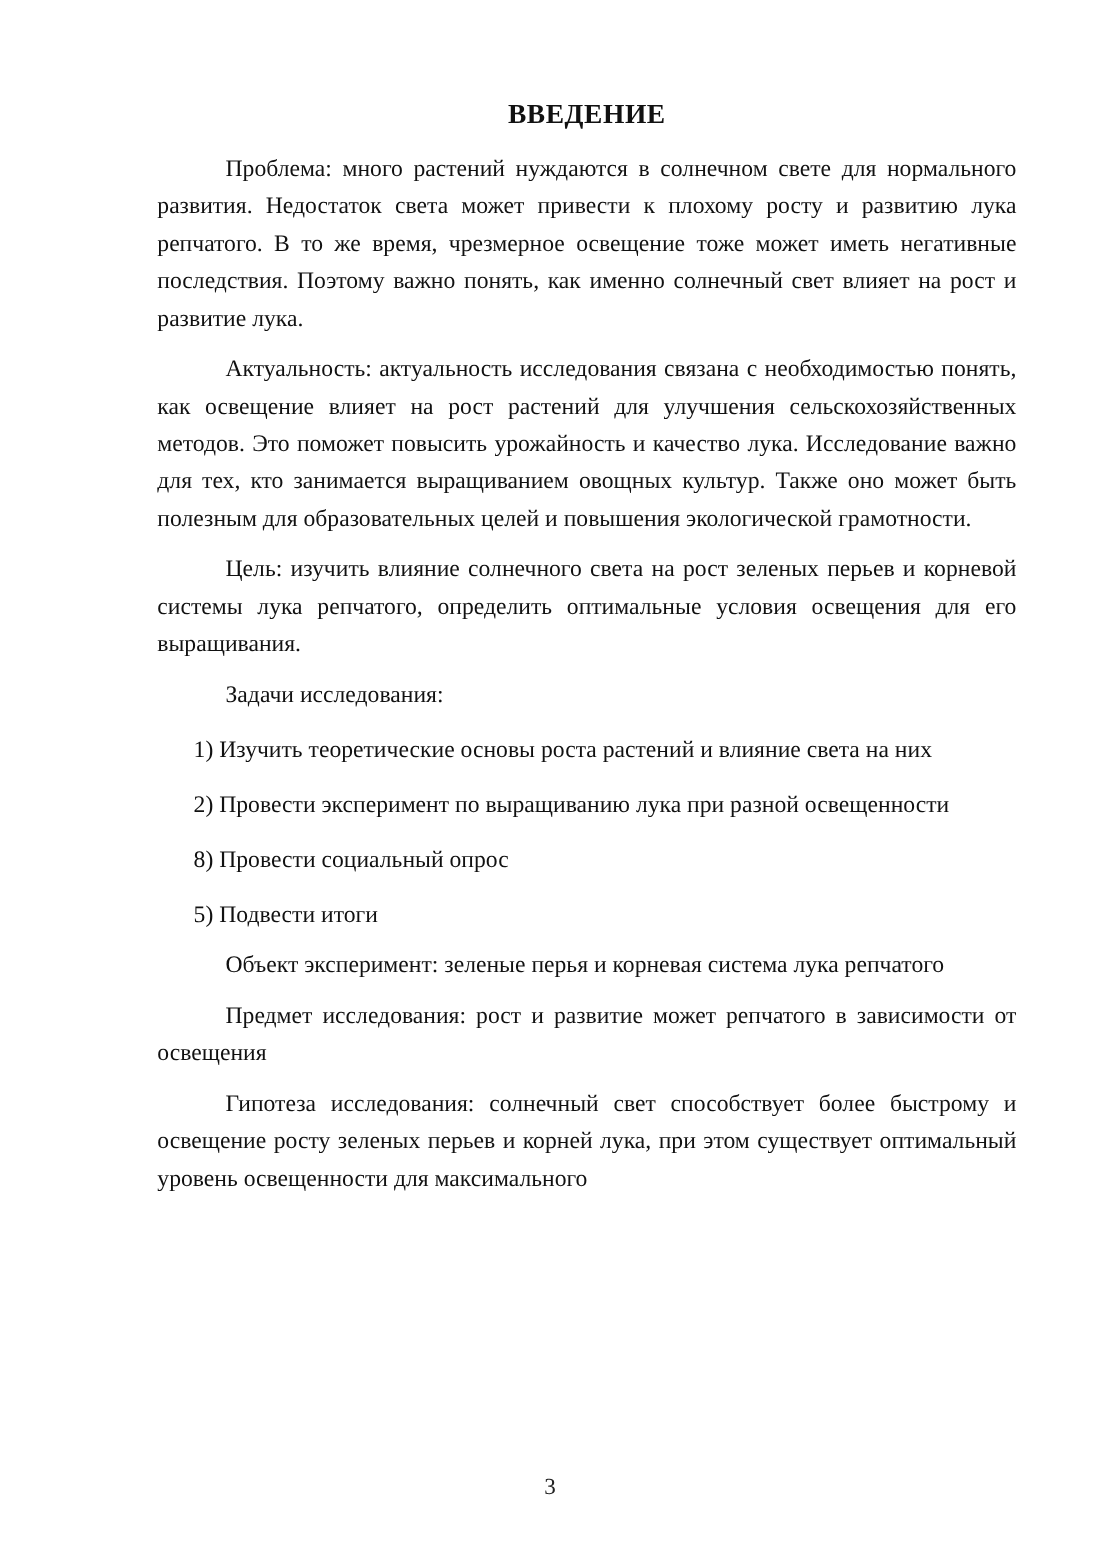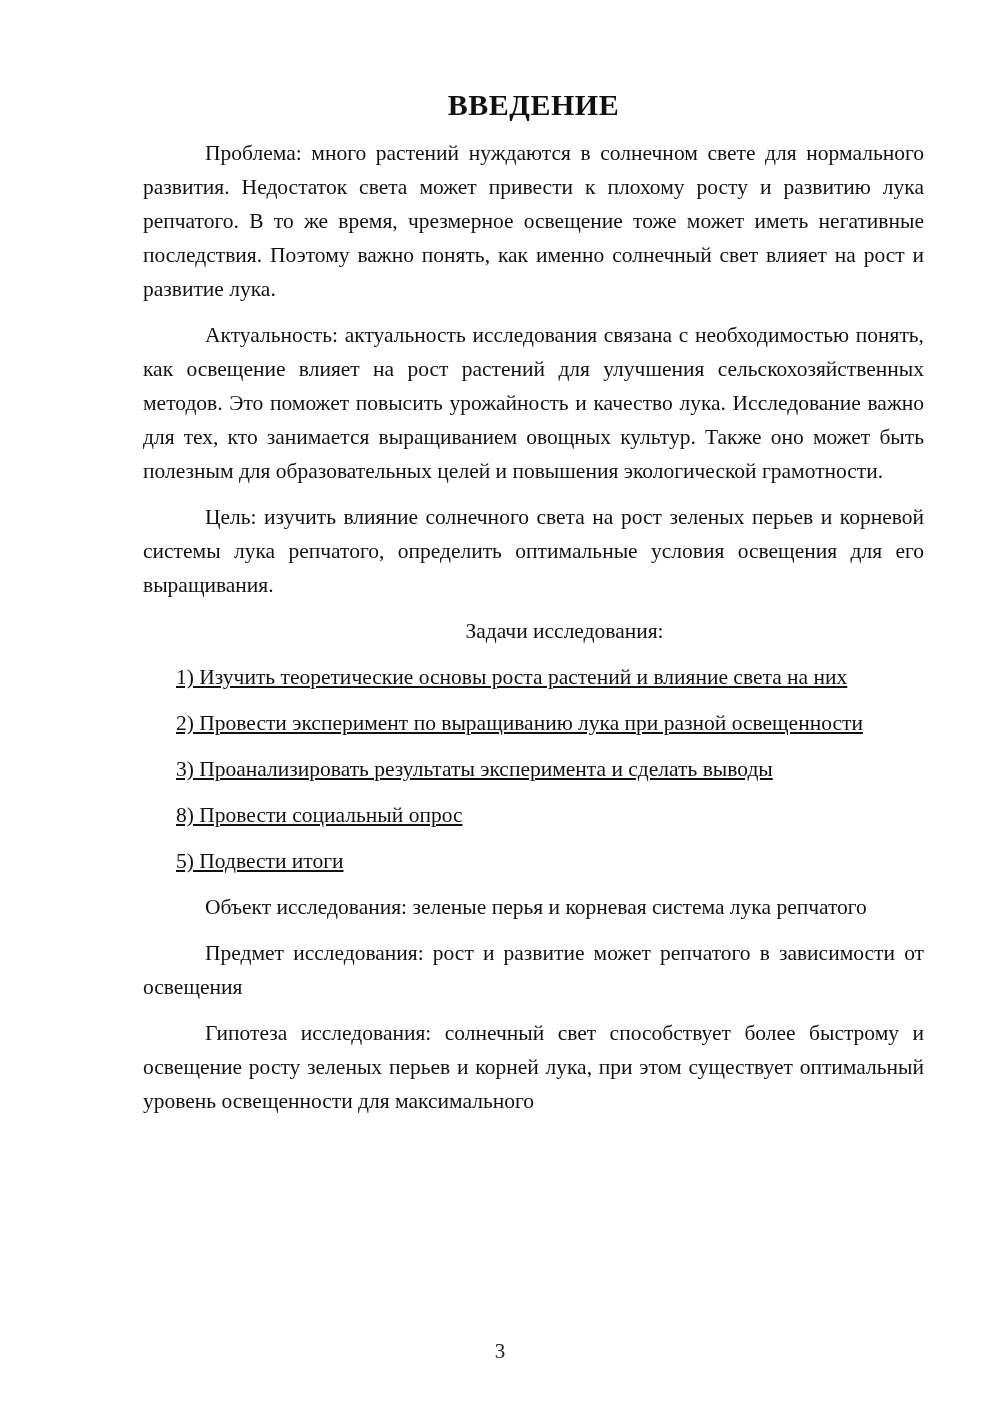--- a/index.html
+++ b/index.html
@@ -17,40 +17,39 @@
     font-family: "Liberation Serif", "DejaVu Serif", serif;
     font-size: 21.5px;
     line-height: 34px;
     overflow: hidden;
   }
   .content {
     padding: 88px 76px 0 143px;
   }
   .doc-title {
     margin: 0 0 14px 0;
-    font-size: 30px;
+    font-size: 25px;
     font-weight: bold;
     text-align: center;
     letter-spacing: 0.5px;
   }
   p.para {
     margin: 0 0 12px 0;
     text-align: justify;
     text-indent: 62px;
   }
   p.tasks-heading {
     margin: 0 0 12px 0;
-    text-align: center;
+    text-align: left;
     text-indent: 62px;
   }
   p.task {
-    margin: 4px 0 12px 0;
+    margin: 16px 0 12px 0;
     text-align: justify;
     text-indent: 33px;
-    text-decoration: underline;
   }
   .page-number {
     position: absolute;
     left: 0;
     right: 0;
     bottom: 46px;
     text-align: center;
     font-size: 21px;
     color: #222222;
   }
@@ -68,27 +67,26 @@
     <p class="para">Актуальность: актуальность исследования связана с необходимостью понять, как освещение влияет на рост растений для улучшения сельскохозяйственных методов. Это поможет повысить урожайность и качество лука. Исследование важно для тех, кто занимается выращиванием овощных культур. Также оно может быть полезным для образовательных целей и повышения экологической грамотности.</p>
 
     <p class="para">Цель: изучить влияние солнечного света на рост зеленых перьев и корневой системы лука репчатого, определить оптимальные условия освещения для его выращивания.</p>
 
     <p class="tasks-heading">Задачи исследования:</p>
 
     <p class="task">1) Изучить теоретические основы роста растений и влияние света на них</p>
 
     <p class="task">2) Провести эксперимент по выращиванию лука при разной освещенности</p>
 
-    <p class="task">3) Проанализировать результаты эксперимента и сделать выводы</p>
 
     <p class="task">8) Провести социальный опрос</p>
 
     <p class="task">5) Подвести итоги</p>
 
-    <p class="para">Объект исследования: зеленые перья и корневая система лука репчатого</p>
+    <p class="para">Объект эксперимент: зеленые перья и корневая система лука репчатого</p>
 
     <p class="para">Предмет исследования: рост и развитие может репчатого в зависимости от освещения</p>
 
     <p class="para">Гипотеза исследования: солнечный свет способствует более быстрому и освещение росту зеленых перьев и корней лука, при этом существует оптимальный уровень освещенности для максимального</p>
 
   </div>
 
   <div class="page-number">3</div>
 </div>
 

